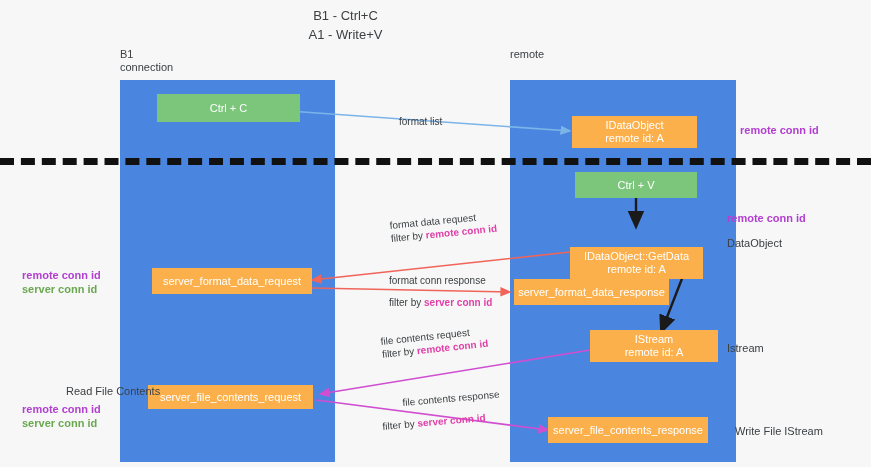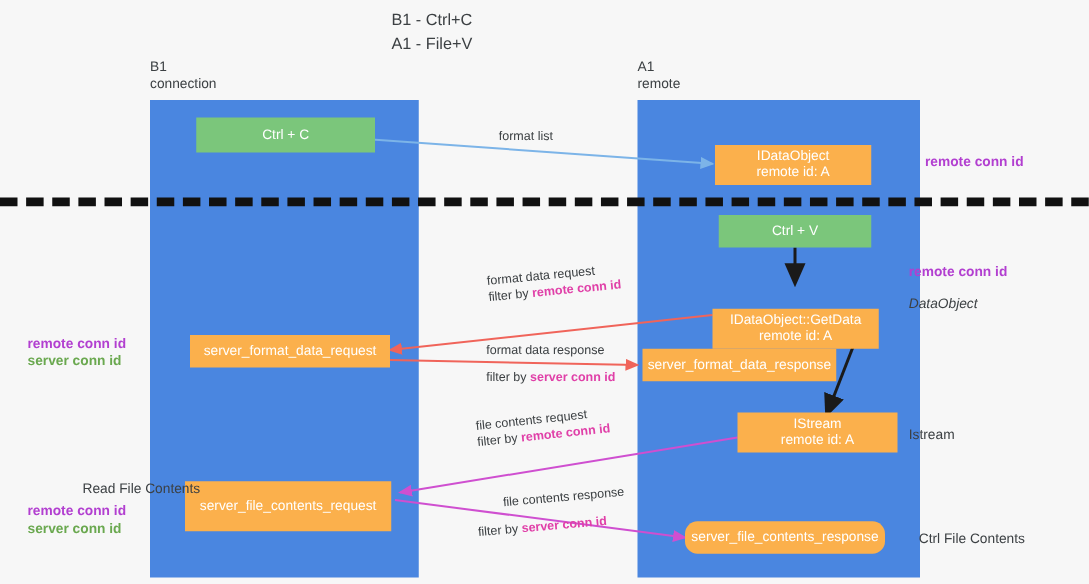--- a/index.html
+++ b/index.html
@@ -44,32 +44,31 @@
   .divider{position:absolute;left:0;top:158px;width:871px;height:0;
     border-top:7px dashed #111111;z-index:8;}
 </style>
 </head>
 <body>
 
 <div id="stage">
 
   <div class="title">
     <div>B1 - Ctrl+C</div>
-    <div>A1 - File+V</div>
+    <div>A1 - Write+V</div>
   </div>
 
   <div class="lane" style="left:120px;top:80px;width:215px;height:382px;"></div>
   <div class="lane" style="left:510px;top:80px;width:226px;height:382px;"></div>
 
   <div class="lane-title" style="left:120px;top:48px;width:215px;">
     <div>B1</div>
     <div>connection</div>
   </div>
   <div class="lane-title" style="left:510px;top:48px;width:226px;">
-    <div>A1</div>
     <div>remote</div>
   </div>
 
   <svg id="wires" viewBox="0 0 871 467">
     <defs>
       <marker id="ah-blue" markerWidth="7" markerHeight="7" refX="6" refY="3" orient="auto">
         <path d="M0,0 L7,3 L0,6 z" fill="#7cb4e8"></path>
       </marker>
       <marker id="ah-red" markerWidth="7" markerHeight="7" refX="6" refY="3" orient="auto">
         <path d="M0,0 L7,3 L0,6 z" fill="#f0645a"></path>
@@ -123,41 +122,41 @@
 
   <div class="node orange" style="left:514px;top:279px;width:155px;height:26px;">
     <span>server_format_data_response</span>
   </div>
 
   <div class="node orange" style="left:590px;top:330px;width:128px;height:32px;">
     <span>IStream</span>
     <span>remote id: A</span>
   </div>
 
-  <div class="node orange" style="left:148px;top:385px;width:165px;height:40px;">
+  <div class="node orange" style="left:148px;top:385px;width:165px;height:24px;">
     <span>server_file_contents_request</span>
   </div>
 
-  <div class="node orange" style="left:548px;top:417px;width:160px;height:26px;border-radius:10px;">
+  <div class="node orange" style="left:548px;top:417px;width:160px;height:26px;">
     <span>server_file_contents_response</span>
   </div>
 
-  <div class="edgelabel" style="left:399px;top:103px;">
+  <div class="edgelabel" style="left:399px;top:115px;">
     <span>format list</span>
   </div>
 
   <div class="edgelabel" style="left:389px;top:219px;transform:rotate(-5.5deg);transform-origin:left top;">
     <div>format data request</div>
     <div>
       <span>filter by </span><b class="c-pink">remote conn id</b>
     </div>
   </div>
 
   <div class="edgelabel" style="left:389px;top:274px;">
-    <div>format data response</div>
+    <div>format conn response</div>
     <div style="margin-top:9px;">
       <span>filter by </span><b class="c-pink">server conn id</b>
     </div>
   </div>
 
   <div class="edgelabel" style="left:380px;top:335px;transform:rotate(-6deg);transform-origin:left top;">
     <div>file contents request</div>
     <div>
       <span>filter by </span><b class="c-pink">remote conn id</b>
     </div>
@@ -167,25 +166,25 @@
     <div style="margin-left:22px;">file contents response</div>
     <div style="margin-top:9px;">
       <span>filter by </span><b class="c-pink">server conn id</b>
     </div>
   </div>
 
   <div class="sidelabel c-purple" style="left:740px;top:123px;">remote conn id</div>
 
   <div class="sidelabel c-purple" style="left:727px;top:211px;">remote conn id</div>
 
-  <div class="sidelabel c-dark" style="left:727px;top:236px;font-style:italic;">DataObject</div>
+  <div class="sidelabel c-dark" style="left:727px;top:236px;">DataObject</div>
 
   <div class="sidelabel c-dark" style="left:727px;top:341px;">Istream</div>
 
-  <div class="sidelabel c-dark" style="left:735px;top:424px;">Ctrl File Contents</div>
+  <div class="sidelabel c-dark" style="left:735px;top:424px;">Write File IStream</div>
 
   <div class="sidelabel" style="left:22px;top:268px;">
     <div class="c-purple">remote conn id</div>
     <div class="c-green">server conn id</div>
   </div>
 
   <div class="sidelabel c-dark" style="left:25px;top:384px;padding-left:41px;">Read File Contents</div>
 
   <div class="sidelabel" style="left:22px;top:402px;">
     <div class="c-purple">remote conn id</div>

